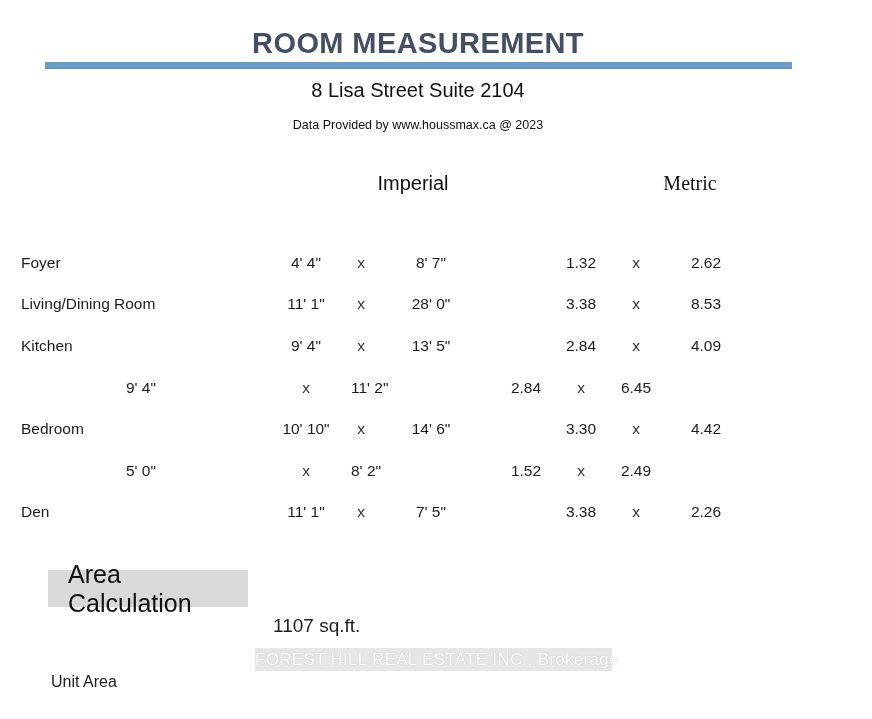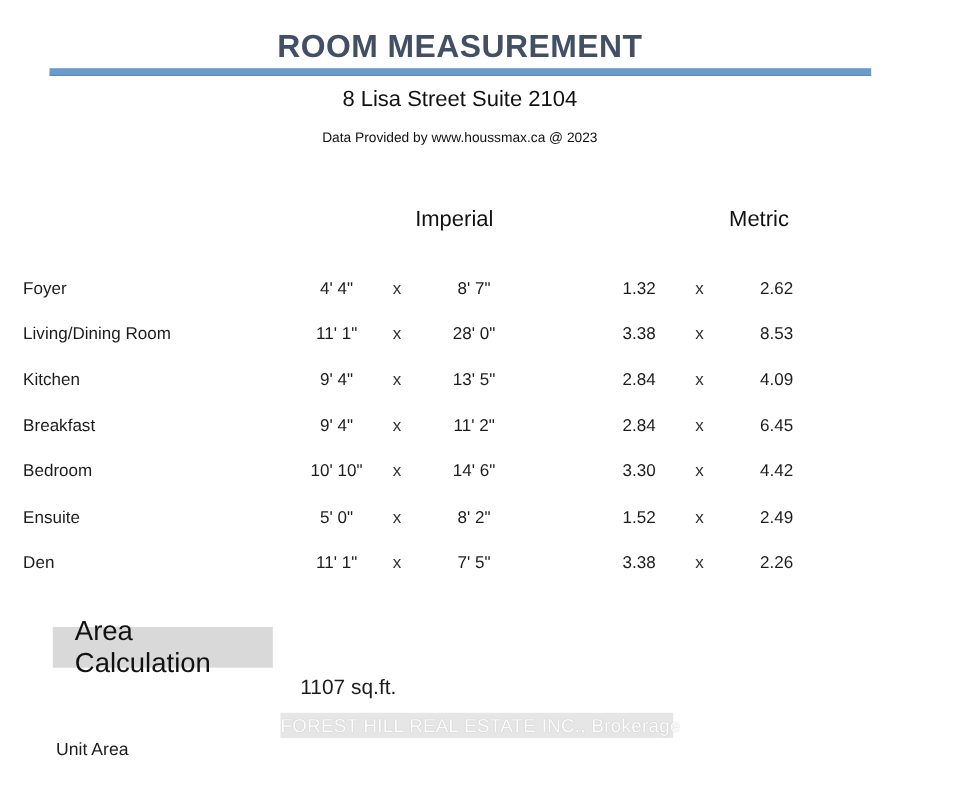--- a/index.html
+++ b/index.html
@@ -59,24 +59,23 @@
     left: 0;
     width: 872px;
     height: 26px;
     font-size: 20px;
     color: #111111;
   }
   .col-header {
     position: absolute;
     transform: translateX(-50%);
     white-space: nowrap;
-    margin-top: 16px;
   }
   .col-header.imperial { left: 413px; }
-  .col-header.metric   { left: 690px; }
+  .col-header.metric   { left: 690px; font-family: Liberation Serif, serif; }
   .rooms-table {
     position: absolute;
     top: 242px;
     left: 0;
     width: 872px;
   }
   .room-row {
     display: grid;
     grid-template-columns: 240px 90px 20px 120px 70px 40px 70px 70px;
     align-items: center;
@@ -173,21 +172,20 @@
       <span class="cell-dim">9' 4"</span>
       <span class="cell-sep">x</span>
       <span class="cell-dim">13' 5"</span>
       <span></span>
       <span class="cell-dim">2.84</span>
       <span class="cell-sep">x</span>
       <span class="cell-dim">4.09</span>
     </div>
 
     <div class="room-row">
-      <span class="cell-name">Breakfast</span>
       <span class="cell-dim">9' 4"</span>
       <span class="cell-sep">x</span>
       <span class="cell-dim">11' 2"</span>
       <span></span>
       <span class="cell-dim">2.84</span>
       <span class="cell-sep">x</span>
       <span class="cell-dim">6.45</span>
     </div>
 
     <div class="room-row">
@@ -195,21 +193,20 @@
       <span class="cell-dim">10' 10"</span>
       <span class="cell-sep">x</span>
       <span class="cell-dim">14' 6"</span>
       <span></span>
       <span class="cell-dim">3.30</span>
       <span class="cell-sep">x</span>
       <span class="cell-dim">4.42</span>
     </div>
 
     <div class="room-row">
-      <span class="cell-name">Ensuite</span>
       <span class="cell-dim">5' 0"</span>
       <span class="cell-sep">x</span>
       <span class="cell-dim">8' 2"</span>
       <span></span>
       <span class="cell-dim">1.52</span>
       <span class="cell-sep">x</span>
       <span class="cell-dim">2.49</span>
     </div>
 
     <div class="room-row">

